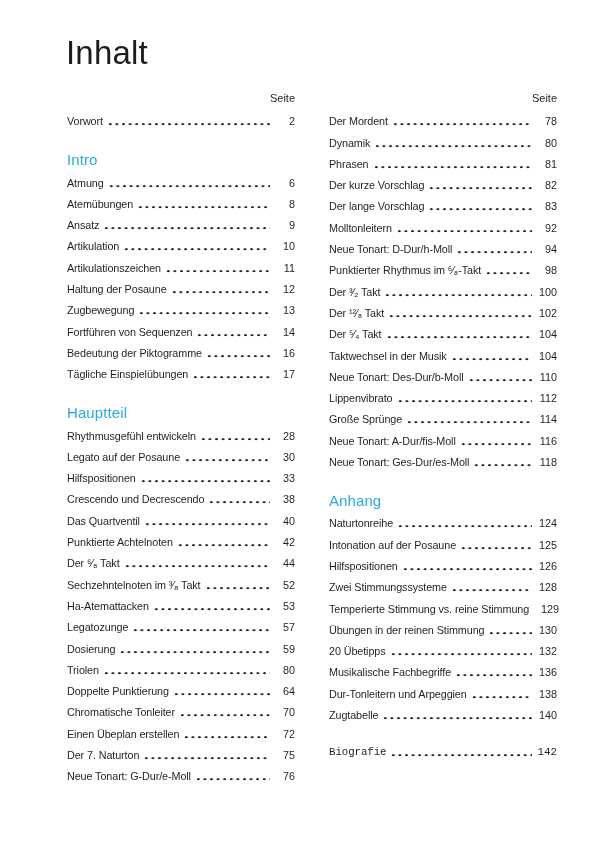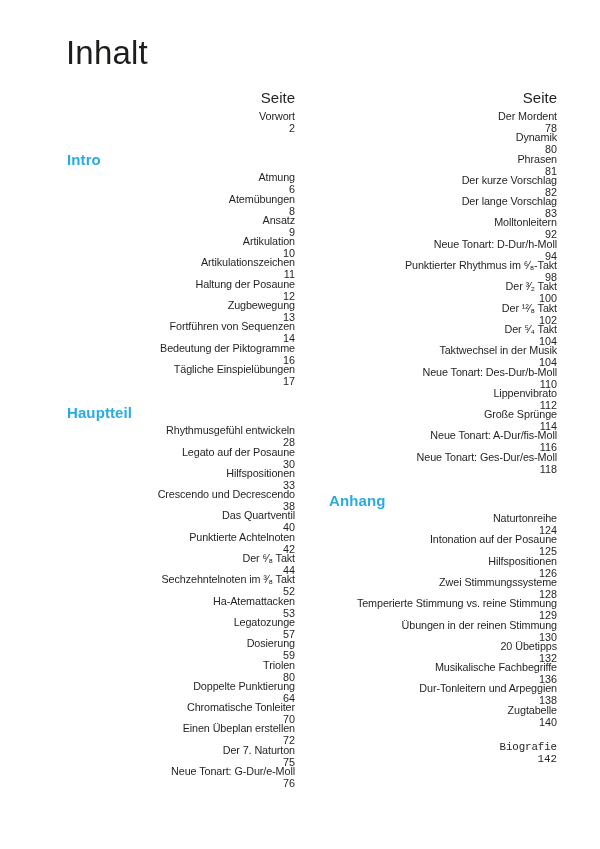--- a/index.html
+++ b/index.html
@@ -24,42 +24,42 @@
   }
 
   .toc-col { position: absolute; top: 84px; width: 228px; }
   .toc-col.col-0 { left: 35px; }
   .toc-col.col-1 { left: 297px; }
 
   .col-header {
     height: 26px;
     display: flex; justify-content: flex-end; align-items: flex-end;
     padding-bottom: 6px; box-sizing: border-box;
-    font-size: 15px; line-height: 12px;
+    font-size: 11px; line-height: 12px;
     color: #231f20;
     text-align: right;
   }
 
   .group { margin: 0; }
   .group.with-heading { margin-top: 18px; }
   .group.gap-above { margin-top: 16px; font-family: Liberation Mono, monospace; }
 
   .group-heading {
     height: 22px;
     display: flex; align-items: flex-end;
     padding-bottom: 3px; box-sizing: border-box;
-    font-size: 15px; font-weight: 700;
+    font-size: 15px; font-weight: 400;
     color: #29abe2;
     letter-spacing: 0.1px;
   }
 
   .toc-row {
     height: 21.3px;
     display: flex; align-items: flex-end;
-    padding-bottom: 4px; box-sizing: border-box; flex-direction: column;
+    padding-bottom: 4px; box-sizing: border-box;
   }
   .entry-label {
     font-size: 10.8px; line-height: 12px;
     letter-spacing: -0.1px;
     white-space: nowrap;
     flex-shrink: 0;
   }
   .dot-leader {
     flex: 1 1 auto;
     min-width: 2px;

